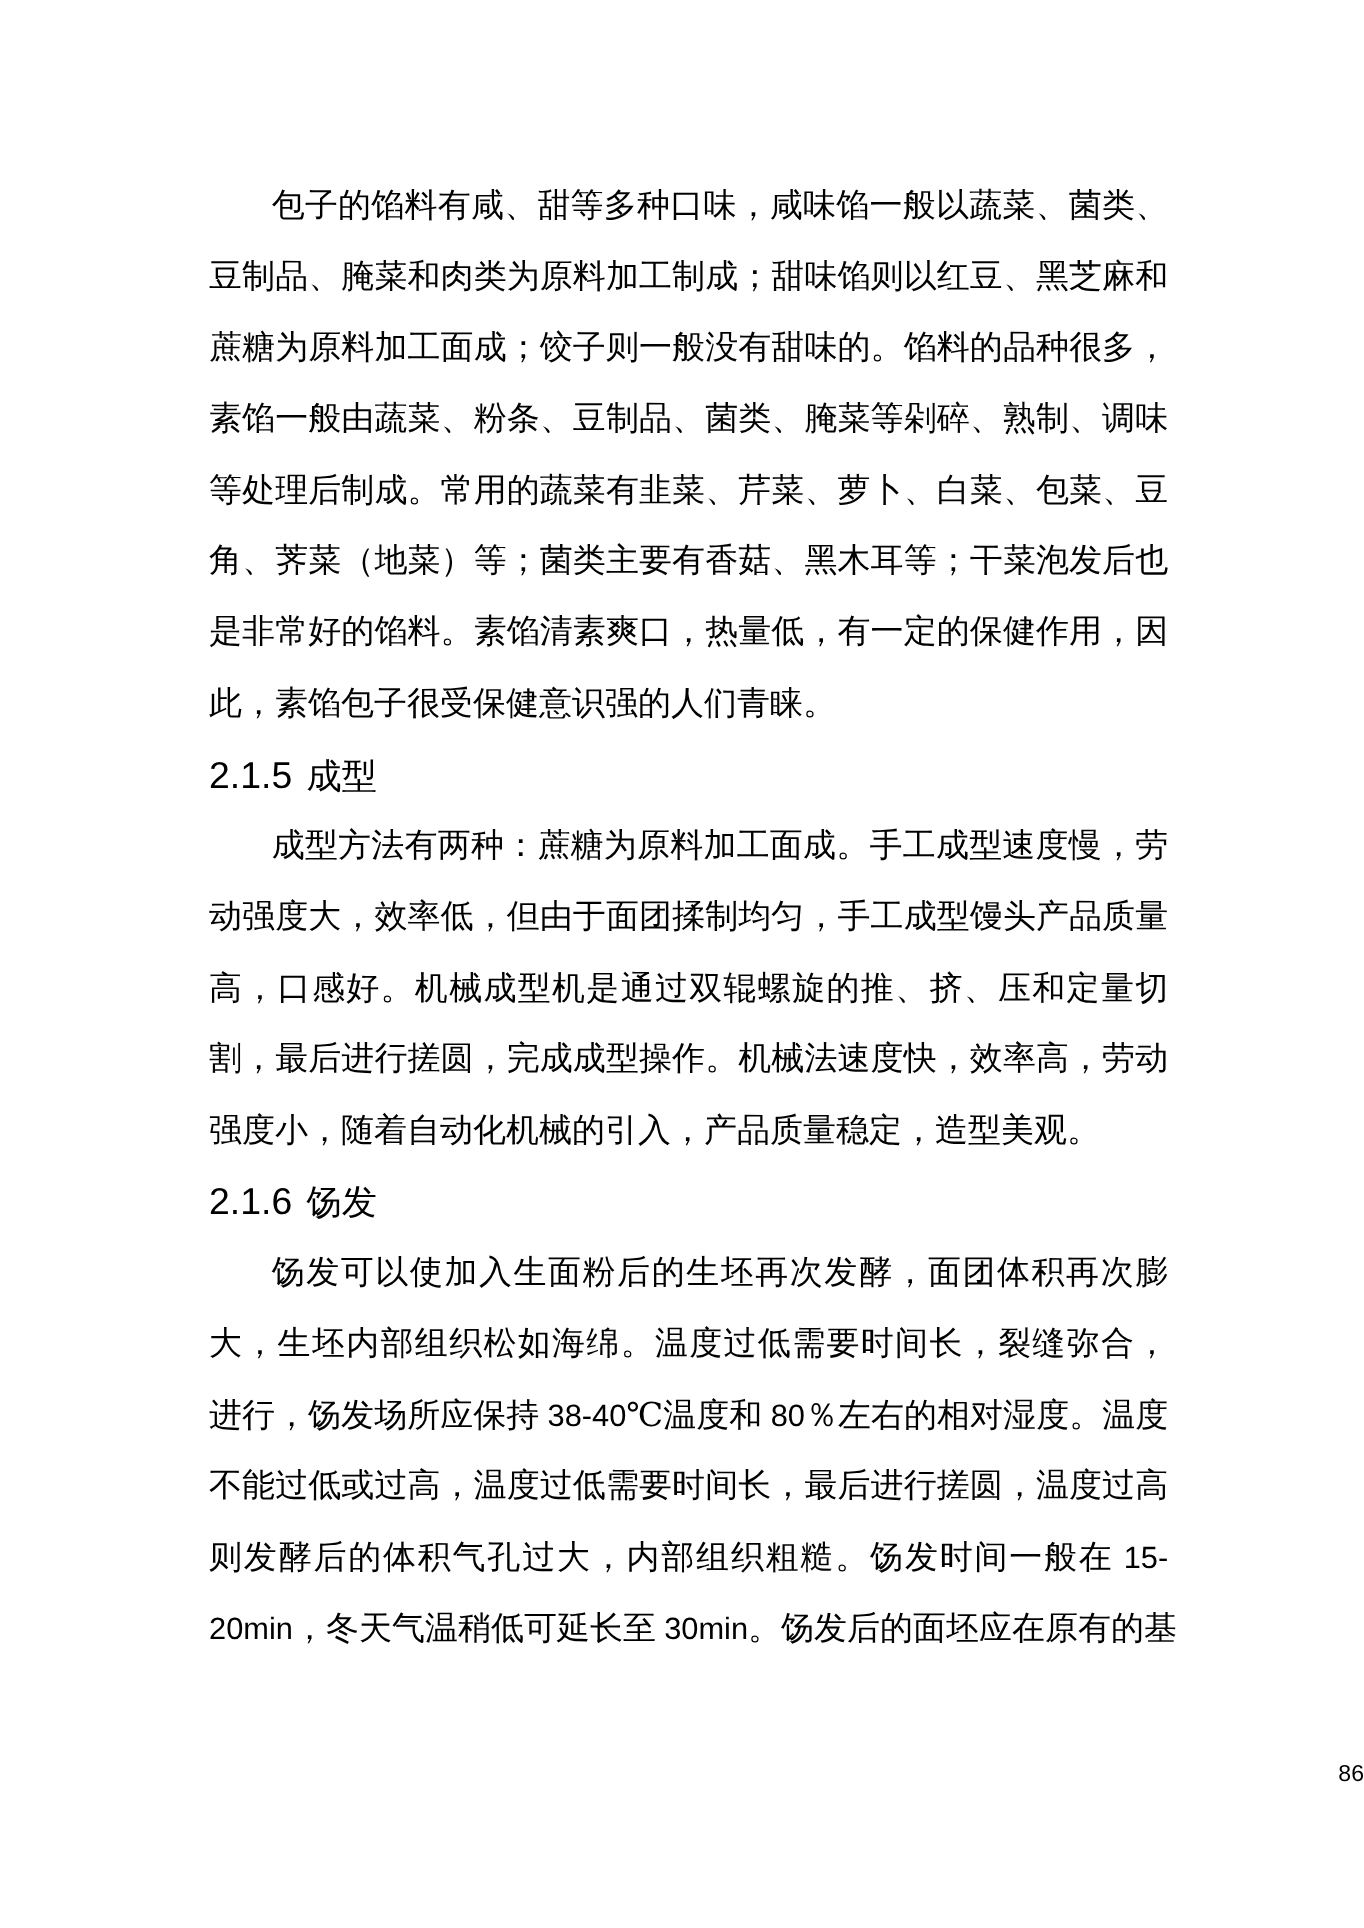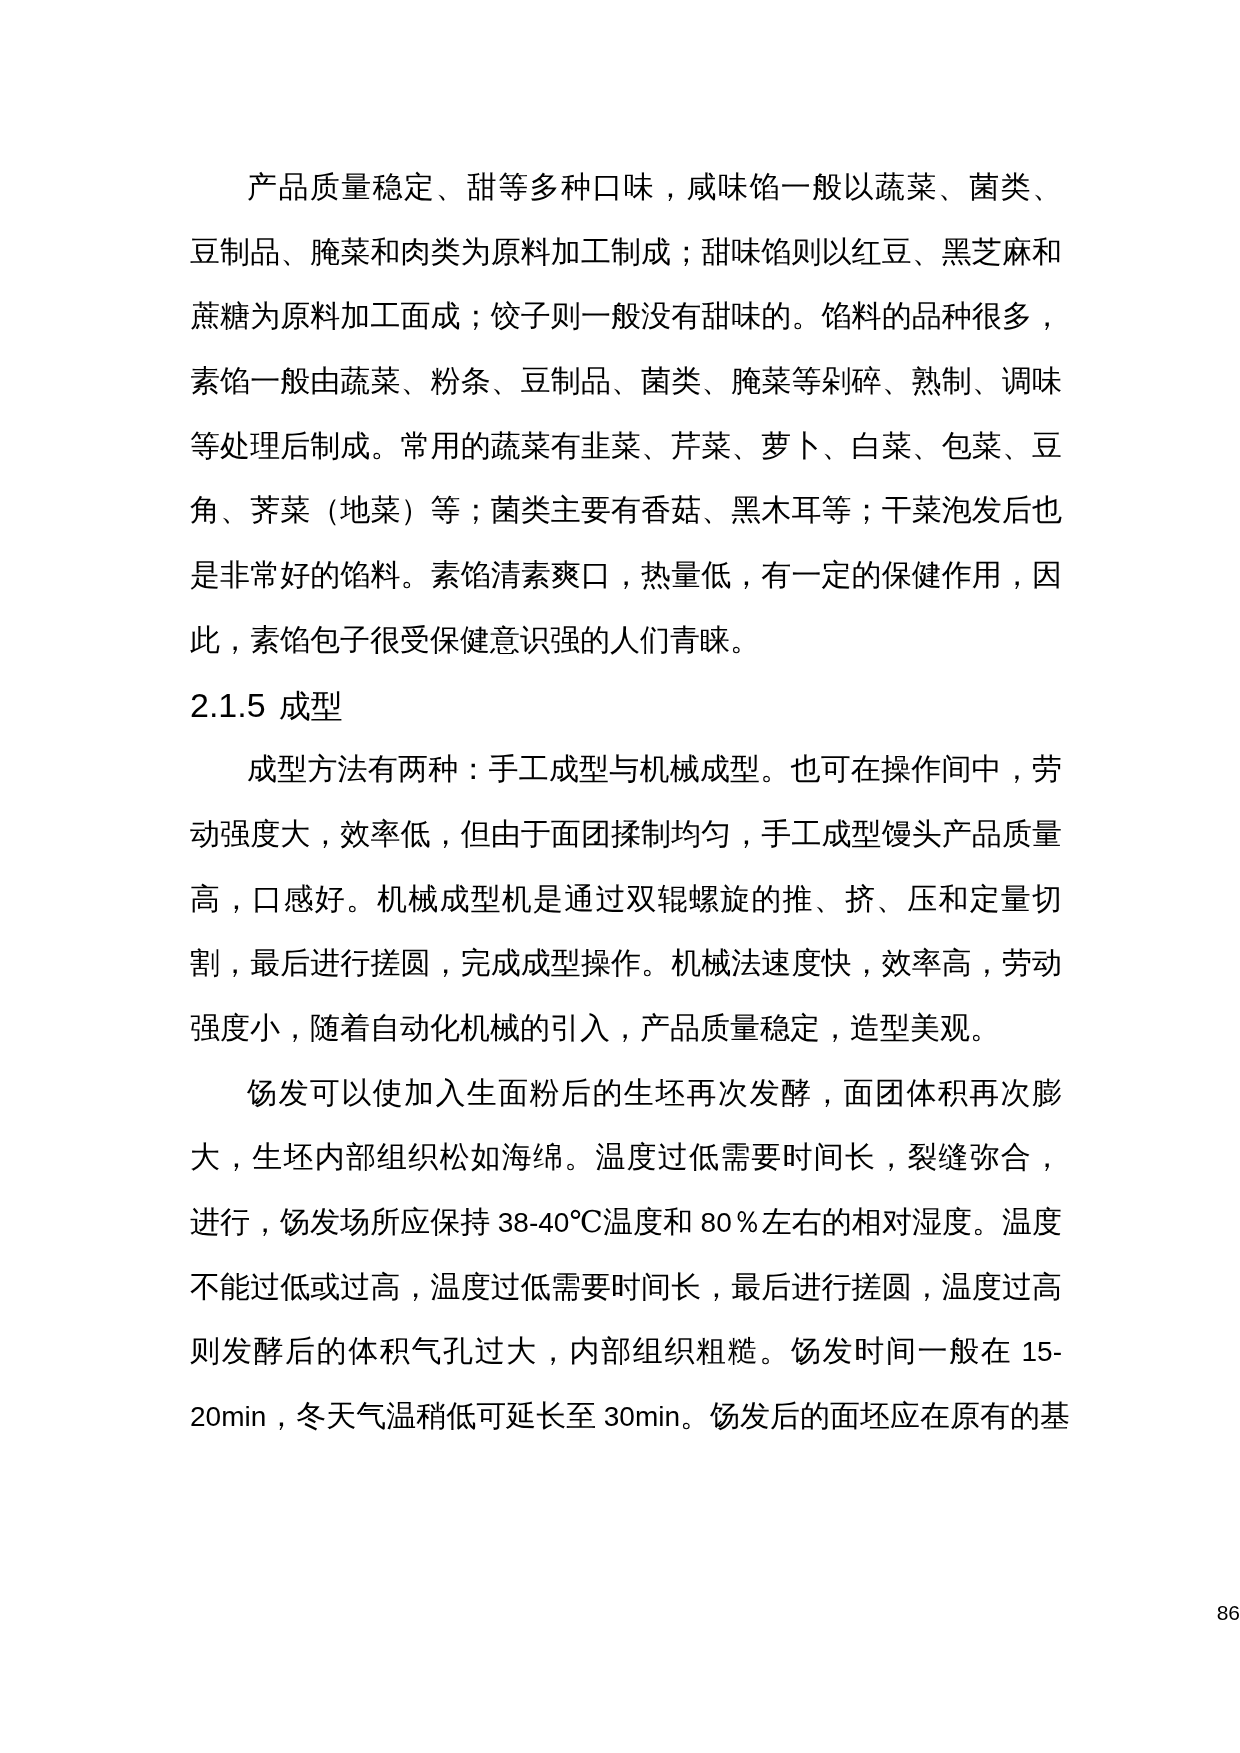--- a/index.html
+++ b/index.html
@@ -66,42 +66,45 @@
     color: #000000;
   }
 </style>
 </head>
 <body>
 
 <div class="page">
   <div class="text-block">
 
     <div>
-      <div class="line just indent">产品质量稳定、甜等多种口味，咸味馅一般以蔬菜、菌类、</div>
+      <div class="line just indent">包子的馅料有咸、甜等多种口味，咸味馅一般以蔬菜、菌类、</div>
       <div class="line just">豆制品、腌菜和肉类为原料加工制成；甜味馅则以红豆、黑芝麻和</div>
       <div class="line just">蔗糖为原料加工面成；饺子则一般没有甜味的。馅料的品种很多，</div>
       <div class="line just">素馅一般由蔬菜、粉条、豆制品、菌类、腌菜等剁碎、熟制、调味</div>
       <div class="line just">等处理后制成。常用的蔬菜有韭菜、芹菜、萝卜、白菜、包菜、豆</div>
       <div class="line just">角、荠菜（地菜）等；菌类主要有香菇、黑木耳等；干菜泡发后也</div>
       <div class="line just">是非常好的馅料。素馅清素爽口，热量低，有一定的保健作用，因</div>
       <div class="line">此，素馅包子很受保健意识强的人们青睐。</div>
     </div>
 
     <div class="line heading">
       <span class="hnum">2.1.5</span><span class="htitle">成型</span>
     </div>
 
     <div>
-      <div class="line just indent">成型方法有两种：手工成型与机械成型。也可在操作间中，劳</div>
+      <div class="line just indent">成型方法有两种：蔗糖为原料加工面成。手工成型速度慢，劳</div>
       <div class="line just">动强度大，效率低，但由于面团揉制均匀，手工成型馒头产品质量</div>
       <div class="line just">高，口感好。机械成型机是通过双辊螺旋的推、挤、压和定量切</div>
       <div class="line just">割，最后进行搓圆，完成成型操作。机械法速度快，效率高，劳动</div>
       <div class="line">强度小，随着自动化机械的引入，产品质量稳定，造型美观。</div>
     </div>
 
+    <div class="line heading">
+      <span class="hnum">2.1.6</span><span class="htitle">饧发</span>
+    </div>
 
     <div>
       <div class="line just indent">饧发可以使加入生面粉后的生坯再次发酵，面团体积再次膨</div>
       <div class="line just">大，生坯内部组织松如海绵。温度过低需要时间长，裂缝弥合，</div>
       <div class="line just">进行，饧发场所应保持 <span class="latin">38-40</span>℃温度和 <span class="latin">80</span>％左右的相对湿度。温度</div>
       <div class="line just">不能过低或过高，温度过低需要时间长，最后进行搓圆，温度过高</div>
       <div class="line just">则发酵后的体积气孔过大，内部组织粗糙。饧发时间一般在 <span class="latin">15-</span></div>
       <div class="line just"><span class="latin">20min</span>，冬天气温稍低可延长至 <span class="latin">30min</span>。饧发后的面坯应在原有的基</div>
     </div>
 

